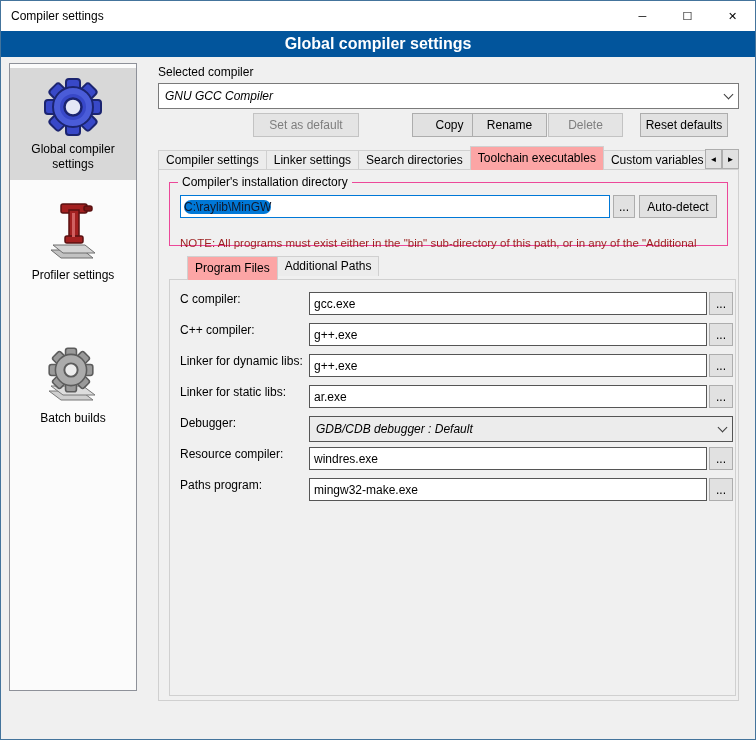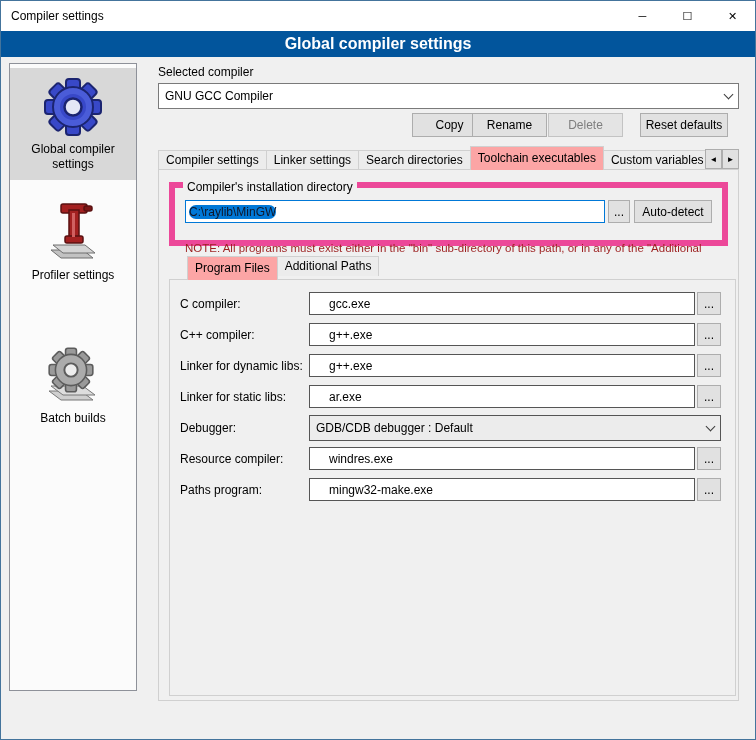--- a/index.html
+++ b/index.html
@@ -31,21 +31,21 @@
   .side-item .icon { width: 64px; height: 64px; }
   .side-item .lbl { margin-top: 4px; text-align: center; font-size: 12px; line-height: 1.25; }
   .side-item.m2 { margin-top: 14px; }
   .side-item.m3 { margin-top: 46px; }
 
   
   .btn { background: #e1e1e1; border: 1px solid #adadad; font-size: 12px; color: #000;
          font-family: "Liberation Sans", sans-serif; cursor: pointer; }
   .btn.disabled { color: #7e7e7e; background: #e4e4e4; border-color: #c3c3c3; }
   .combo { background: #fff; border: 1px solid #7a7a7a; display: flex; align-items: center;
-           padding: 12px 6px; cursor: pointer; }
+           padding: 12px 6px; cursor: pointer; font-style: italic; }
   .combo .val { flex: 1; white-space: nowrap; overflow: hidden; }
   .chev { width: 7px; height: 7px; border-right: 1.5px solid #3c3c3c; border-bottom: 1.5px solid #3c3c3c;
           transform: rotate(45deg); margin-top: -3px; flex: none; }
 
   .lbl-static { position: absolute; font-size: 12px; }
 
   
   .lbl-sel { left: 157px; top: 64px; }
   .combo-main { position: absolute; left: 157px; top: 82px; width: 581px; height: 23px; }
   .btn-row { position: absolute; left: 157px; top: 112px; width: 581px; height: 24px; }
@@ -67,43 +67,43 @@
   .tab-arrows { position: absolute; right: 0; top: 3px; display: flex; }
   .tab-arrow { width: 17px; height: 20px; font-size: 8px; display: flex; align-items: center;
                justify-content: center; }
 
   
   .tabpanel { position: absolute; left: 157px; top: 168px; width: 581px; height: 532px;
               border: 1px solid #d0d0d0; background: #f0f0f0; z-index: 2; }
 
   
   .groupbox { position: absolute; left: 10px; top: 12px; right: 10px; height: 64px;
-              border: 6px solid #ec4899; }
+              border: 1px solid #ec4899; }
   .groupbox .gtitle { position: absolute; top: -8px; left: 8px; background: #f0f0f0;
                       padding: 0 4px; font-size: 12px; }
   .dir-row { position: absolute; left: 10px; right: 10px; top: 12px; height: 23px;
              display: flex; align-items: stretch; }
   .path-input { flex: 1; background: #fff; border: 1px solid #0078d7; display: flex;
                 align-items: center; padding: 0 3px; overflow: hidden; }
   .path-input .sel { background: #0078d7; color: #0f172a; white-space: nowrap; border-radius: 7px; }
   .mini-btn { width: 22px; margin-left: 3px; flex: none; }
   .autodetect { width: 78px; margin-left: 4px; flex: none; }
   .note { position: absolute; left: 10px; top: 54px; right: -12px; color: #9c1f1f;
           font-size: 11.5px; white-space: nowrap; overflow: hidden; }
 
   
   .inner-tabstrip { position: absolute; left: 28px; top: 86px; height: 24px;
                     display: flex; }
   .inner-panel { position: absolute; left: 10px; top: 109px; right: 2px; bottom: 4px;
                  border: 1px solid #d0d0d0; background: #f0f0f0; padding-top: 12px; }
 
-  .field-row { display: flex; align-items: center; margin: 0 14px 8px 10px; height: 23px; }
+  .field-row { display: flex; margin: 0 2px 8px 10px; height: 23px; }
   .field-row .flabel { width: 129px; flex: none; font-size: 12px; }
   .field-row input { flex: 1; height: 23px; border: 1px solid #555; background: #fff;
-                     font-family: "Liberation Sans", sans-serif; font-size: 12px; padding: 0 19px; }
+                     font-family: "Liberation Sans", sans-serif; font-size: 12px; padding: 0 4px; }
   .field-row .browse { width: 24px; height: 23px; margin-left: 2px; flex: none; }
   .combo-field { flex: 1; height: 23px; background: #ececec; border: 1px solid #555; }
 
   
   .footer-btn { position: absolute; top: 744px; height: 24px; }
   .b-ok { right: 97px; width: 75px; }
   .b-cancel { right: 11px; width: 78px; }
 </style>
 </head>
 <body>
@@ -181,20 +181,21 @@
     </div>
   </div>
 
   <span class="lbl-static lbl-sel">Selected compiler</span>
   <div class="combo combo-main">
     <span class="val">GNU GCC Compiler</span>
     <span class="chev"></span>
   </div>
 
   <div class="btn-row">
+    <button class="btn disabled b-setdef">Set as default</button>
     <button class="btn b-copy">Copy</button>
     <button class="btn b-rename">Rename</button>
     <button class="btn disabled b-delete">Delete</button>
     <button class="btn b-reset">Reset defaults</button>
   </div>
 
   <div class="tabstrip">
     <div class="tabs-clip">
       <div class="tab">Compiler settings</div>
       <div class="tab">Linker settings</div>

